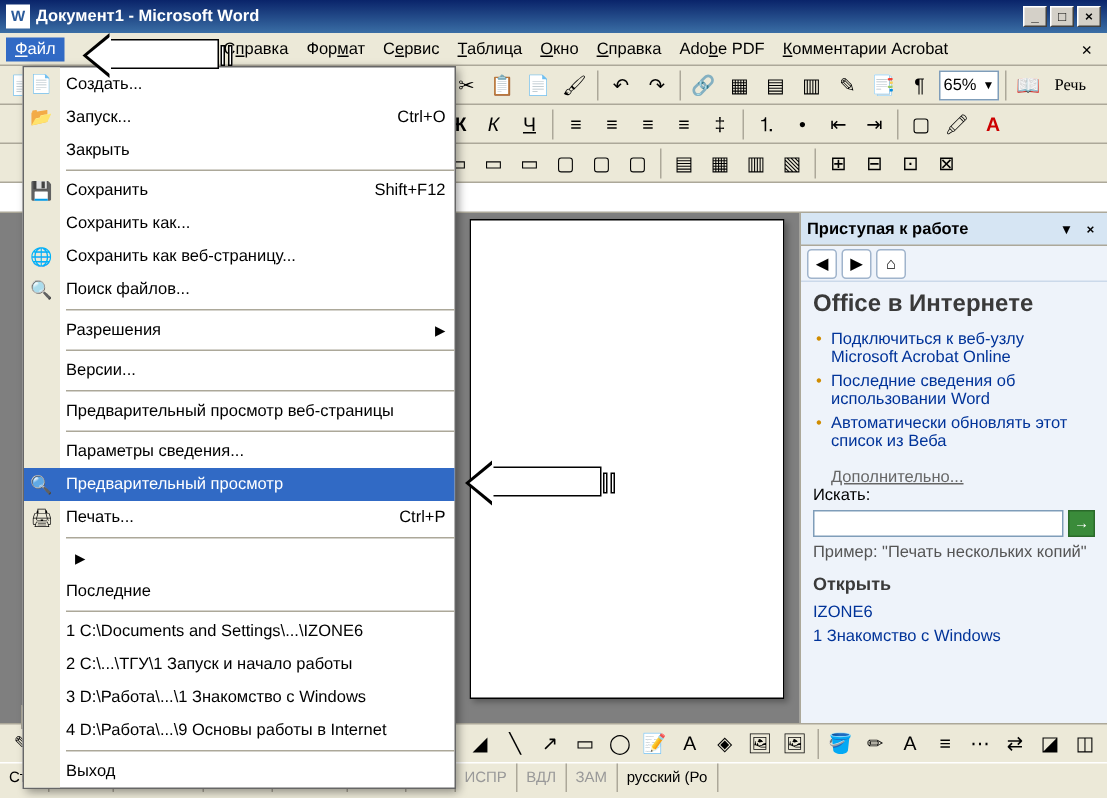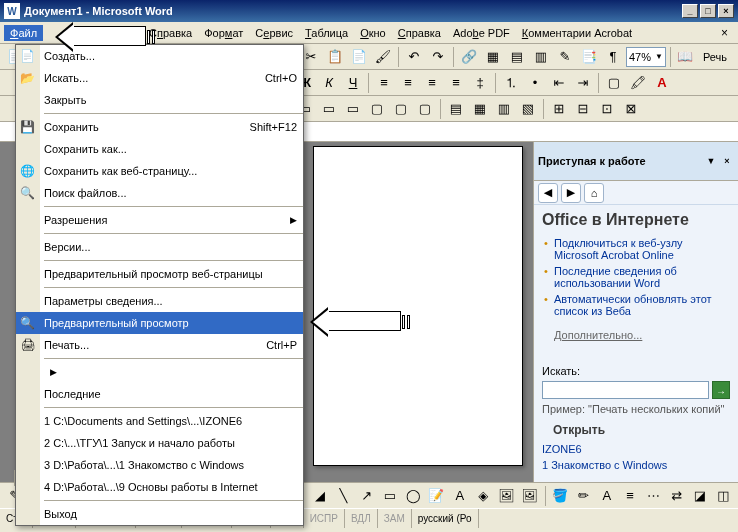--- a/index.html
+++ b/index.html
@@ -16,36 +16,36 @@
 .toolbar { background: #ece9d8; height: 26px; display: flex; align-items: center; padding: 0 4px; gap: 2px; border-bottom: 1px solid #aca899; overflow: hidden; }
 .tbtn { width: 22px; height: 22px; display: inline-flex; align-items: center; justify-content: center; border: 1px solid transparent; font-size: 13px; }
 .tsep { width: 1px; height: 20px; background: #aca899; margin: 0 2px; }
 .tcombo { height: 20px; border: 1px solid #7f9db9; background: #fff; padding: 0 2px; display: inline-flex; align-items: center; font-size: 11px; }
 .tcombo .arrow { margin-left: 4px; font-size: 8px; color: #000; }
 .ruler-area { background: #fff; height: 20px; border-bottom: 1px solid #aca899; }
 .work { display: flex; height: 340px; position: relative; }
 .docarea { flex: 1; background: #7f7f7f; position: relative; overflow: hidden; }
 .page { position: absolute; left: 313px; top: 4px; width: 210px; height: 320px; background: #fff; border: 1px solid #000; box-shadow: 2px 2px 4px rgba(0,0,0,.3); }
 .taskpane { width: 205px; background: #eef3fa; border-left: 1px solid #aca899; display: flex; flex-direction: column; }
-.tp-head { height: 39px; display: flex; align-items: center; padding: 0 4px; font-weight: bold; background: #d6e5f3; border-bottom: 1px solid #aca899; }
+.tp-head { height: 22px; display: flex; align-items: center; padding: 0 4px; font-weight: bold; background: #d6e5f3; border-bottom: 1px solid #aca899; }
 .tp-head .txt { flex: 1; }
 .tp-head .hb { width: 14px; height: 14px; margin-left: 2px; font-size: 9px; display: inline-flex; align-items: center; justify-content: center; }
 .tp-nav { height: 24px; display: flex; align-items: center; gap: 3px; padding: 0 4px; border-bottom: 1px solid #cbd9ea; }
 .navbtn { width: 20px; height: 20px; border: 1px solid #a0b4cc; background: #fff; border-radius: 3px; display: inline-flex; align-items: center; justify-content: center; font-size: 11px; }
 .tp-body { padding: 6px 8px; overflow: auto; flex: 1; }
 .tp-body h3 { font-size: 16px; color: #3a3a3a; margin-bottom: 6px; }
 .linklist { list-style: none; }
 .linklist li { padding: 2px 0 2px 12px; position: relative; color: #003399; cursor: pointer; }
 .linklist li::before { content: "•"; position: absolute; left: 2px; color: #d08c00; }
 .graylink { color: #666; padding-left: 12px; display: block; margin-top: 10px; text-decoration: underline; }
 .search-row { display: flex; gap: 3px; margin: 4px 0; }
 .search-row input { flex: 1; border: 1px solid #7f9db9; height: 18px; padding: 0 3px; font-size: 11px; }
 .gobtn { width: 18px; height: 18px; background: #3a8b3a; color: #fff; border: 1px solid #2a6a2a; display: inline-flex; align-items: center; justify-content: center; font-size: 10px; }
 .example { font-size: 11px; color: #555; margin-top: 3px; }
-.section-h { font-weight: bold; color: #3a3a3a; margin: 8px 11px 4px; font-size: 12px; }
+.section-h { font-weight: bold; color: #3a3a3a; margin: 8px 0 4px; font-size: 12px; }
 .filemenu { position: absolute; left: 15px; top: 44px; width: 289px; background: #fff; border: 1px solid #666; box-shadow: 2px 2px 6px rgba(0,0,0,.4); z-index: 100; }
 .filemenu .iconstrip { position: absolute; left: 0; top: 0; bottom: 0; width: 24px; background: #ece9d8; }
 .fmi { display: flex; align-items: center; height: 22px; padding: 0 6px 0 28px; position: relative; cursor: default; }
 .fmi.sep { height: 1px; background: #aca899; margin: 2px 0 2px 28px; padding: 0; }
 .fmi .ico { position: absolute; left: 4px; width: 16px; height: 16px; display: inline-flex; align-items: center; justify-content: center; font-size: 12px; }
 .fmi .label { flex: 1; }
 .fmi .sc { color: #000; }
 .fmi .arr { font-size: 9px; margin-left: 6px; }
 .fmi.hl { background: #316ac5; color: #fff; }
 .arrow-callout { position: absolute; background: #fff; border: 1.5px solid #000; z-index: 200; height: 20px; }
@@ -96,26 +96,26 @@
   <span class="tbtn">↷</span>
   <span class="tsep"></span>
   <span class="tbtn">🔗</span>
   <span class="tbtn">▦</span>
   <span class="tbtn">▤</span>
   <span class="tbtn">▥</span>
   <span class="tbtn">✎</span>
   <span class="tbtn">📑</span>
   <span class="tbtn">¶</span>
   <span class="tcombo">
-      <span>47%</span>
+      <span>65%</span>
       <span class="arrow">▼</span>
     </span>
   <span class="tsep"></span>
   <span class="tbtn">📖</span>
-  <span style="padding:0 4px;">Речь</span>
+  <span style="padding:0 4px;font-family:Liberation Serif, serif;">Речь</span>
 </div>
 
 <div class="toolbar">
   <span style="width:288px"></span>
   <span class="tbtn">
       <b>Ж</b>
     </span>
   <span class="tbtn">
       <i>К</i>
     </span>
@@ -179,42 +179,42 @@
       <span class="navbtn">⌂</span>
     </div>
     <div class="tp-body">
       <h3>Office в Интернете</h3>
       <ul class="linklist">
         <li>Подключиться к веб-узлу Microsoft Acrobat Online</li>
         <li>Последние сведения об использовании Word</li>
         <li>Автоматически обновлять этот список из Веба</li>
       </ul>
       <span class="graylink">Дополнительно...</span>
-      <div style="margin-top:24px;">Искать:</div>
+      <div style="margin-top:0;">Искать:</div>
       <div class="search-row">
         <input type="text" style="">
         <span class="gobtn">→</span>
       </div>
       <div class="example">Пример:  "Печать нескольких копий"</div>
       <div class="section-h">Открыть</div>
       <div style="color:#003399;padding:2px 0;">IZONE6</div>
       <div style="color:#003399;padding:2px 0;">1 Знакомство с  Windows</div>
     </div>
   </div>
 </div>
 
 <div class="filemenu">
   <div class="iconstrip"></div>
   <div class="fmi">
       <span class="ico">📄</span>
       <span class="label"><span>Создать...</span></span>
     </div>
   <div class="fmi">
       <span class="ico">📂</span>
-      <span class="label"><span>Искать...</span></span>
+      <span class="label"><span>Запуск...</span></span>
       <span class="sc">Ctrl+O</span>
     </div>
   <div class="fmi">
       <span class="label"><span>Закрыть</span></span>
     </div>
   <div class="fmi sep"></div>
   <div class="fmi">
       <span class="ico">💾</span>
       <span class="label"><span>Сохранить</span></span>
       <span class="sc">Shift+F12</span>

